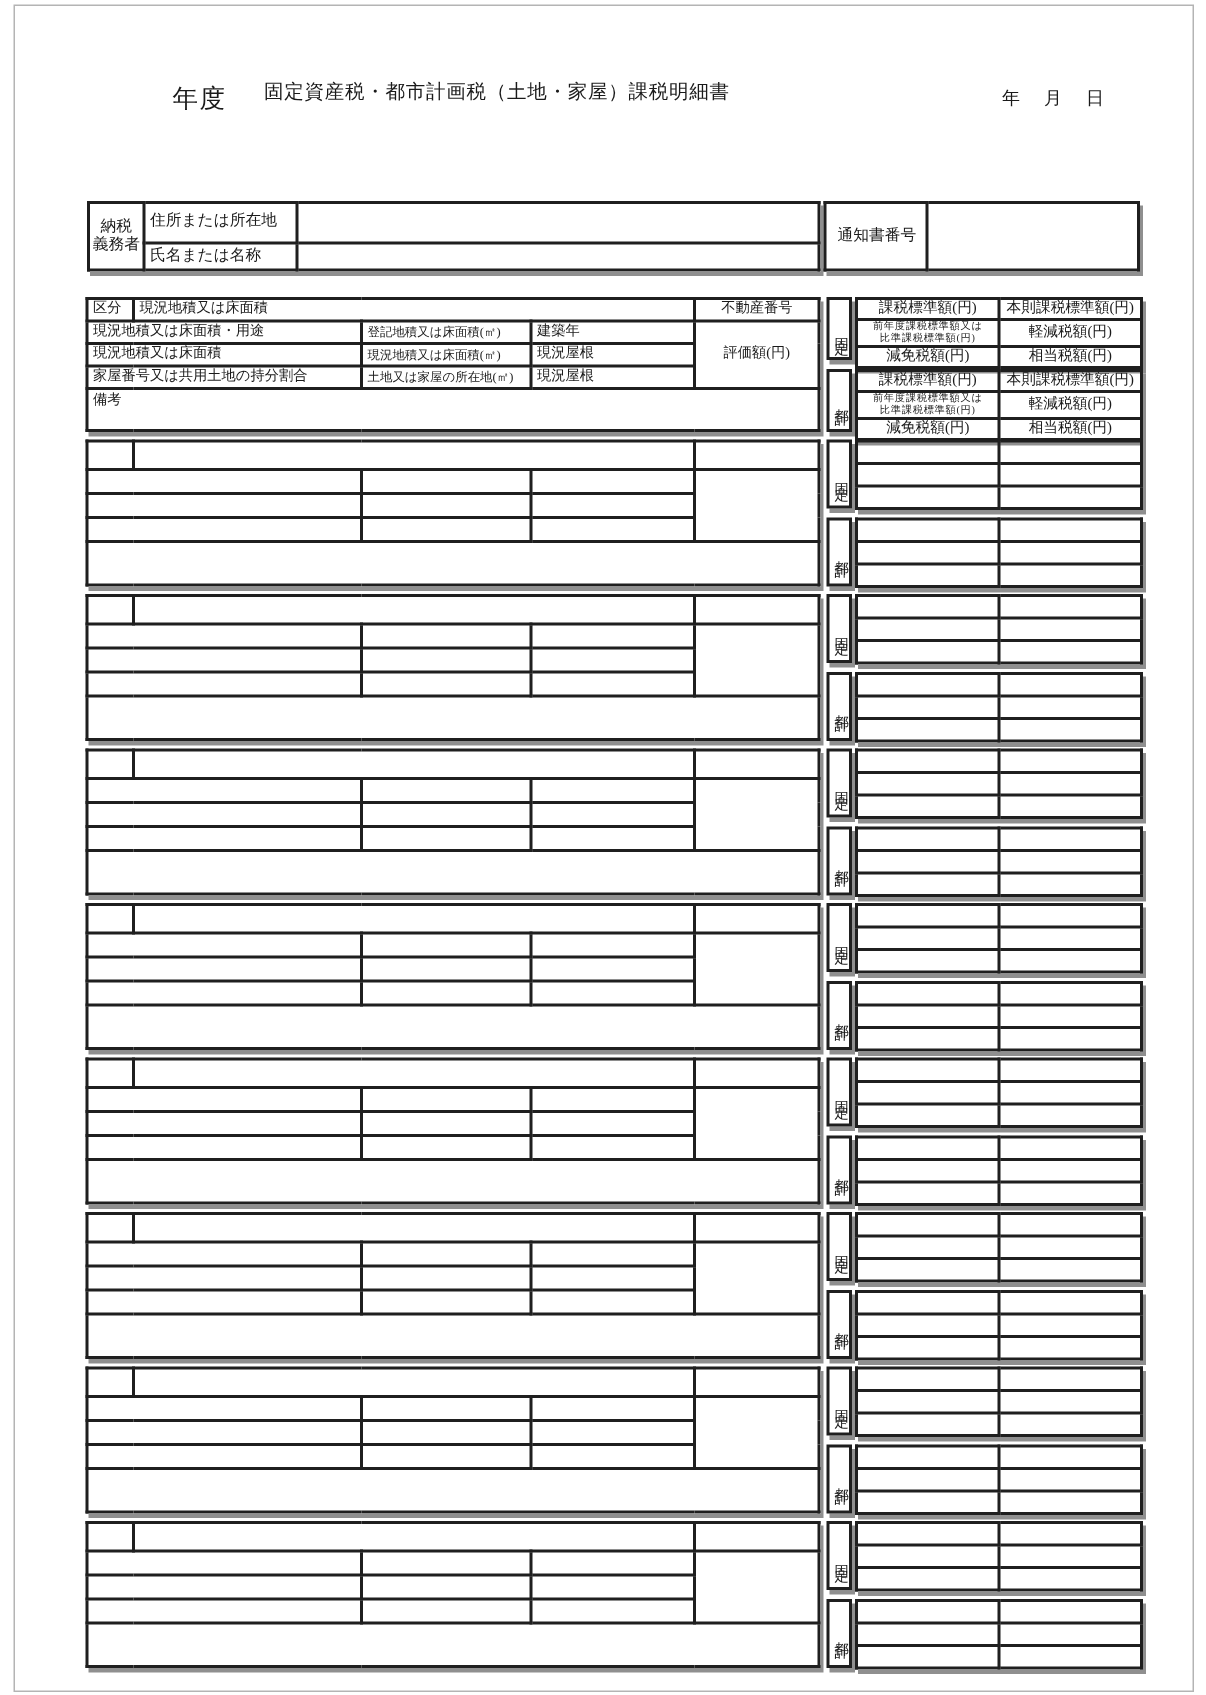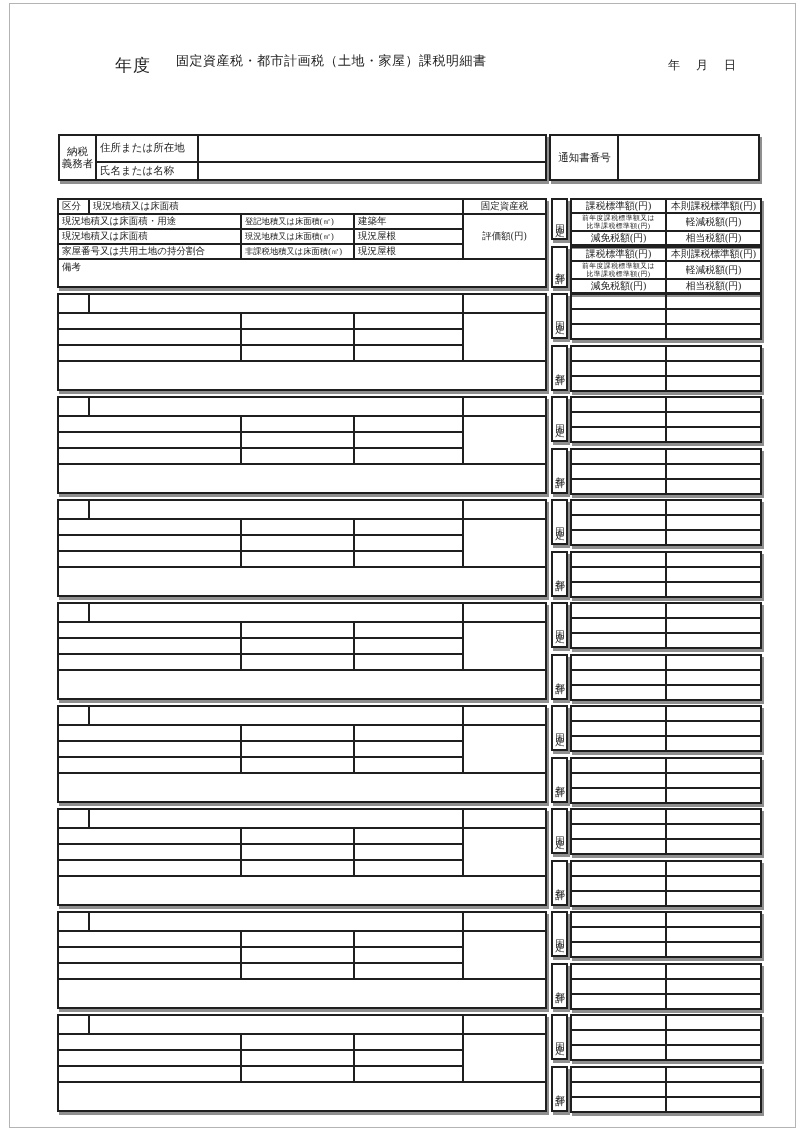--- a/index.html
+++ b/index.html
@@ -114,36 +114,36 @@
           <col style="width:31px">
             <col style="width:152px">
             <col style="width:113px">
           <col style="width:109px">
             <col style="width:83px">
         </colgroup>
         <tbody>
             <tr style="height:15px">
           <td>区分</td>
           <td colspan="3">現況地積又は床面積</td>
-          <td class="center">固定資産税</td>
+          <td class="center">不動産番号</td>
         </tr>
         <tr style="height:15px">
           <td colspan="2">現況地積又は床面積・用途</td>
           <td style="font-size:8.3px">登記地積又は床面積(㎡)</td>
           <td>建築年</td>
           <td rowspan="3" class="center">評価額(円)</td>
         </tr>
         <tr style="height:15px">
           <td colspan="2">現況地積又は床面積</td>
           <td style="font-size:8.3px">現況地積又は床面積(㎡)</td>
           <td>現況屋根</td>
         </tr>
         <tr style="height:15px">
           <td colspan="2">家屋番号又は共用土地の持分割合</td>
-          <td style="font-size:8.3px">非課税地積又は床面積(㎡)</td>
+          <td style="font-size:8.3px">土地又は家屋の所在地(㎡)</td>
           <td>現況屋根</td>
         </tr>
         <tr style="height:28px" class="remarks-row">
           <td colspan="5">備考</td>
         </tr>
       </tbody>
         </table>
 
       <div class="right-side">
         <div class="half">

